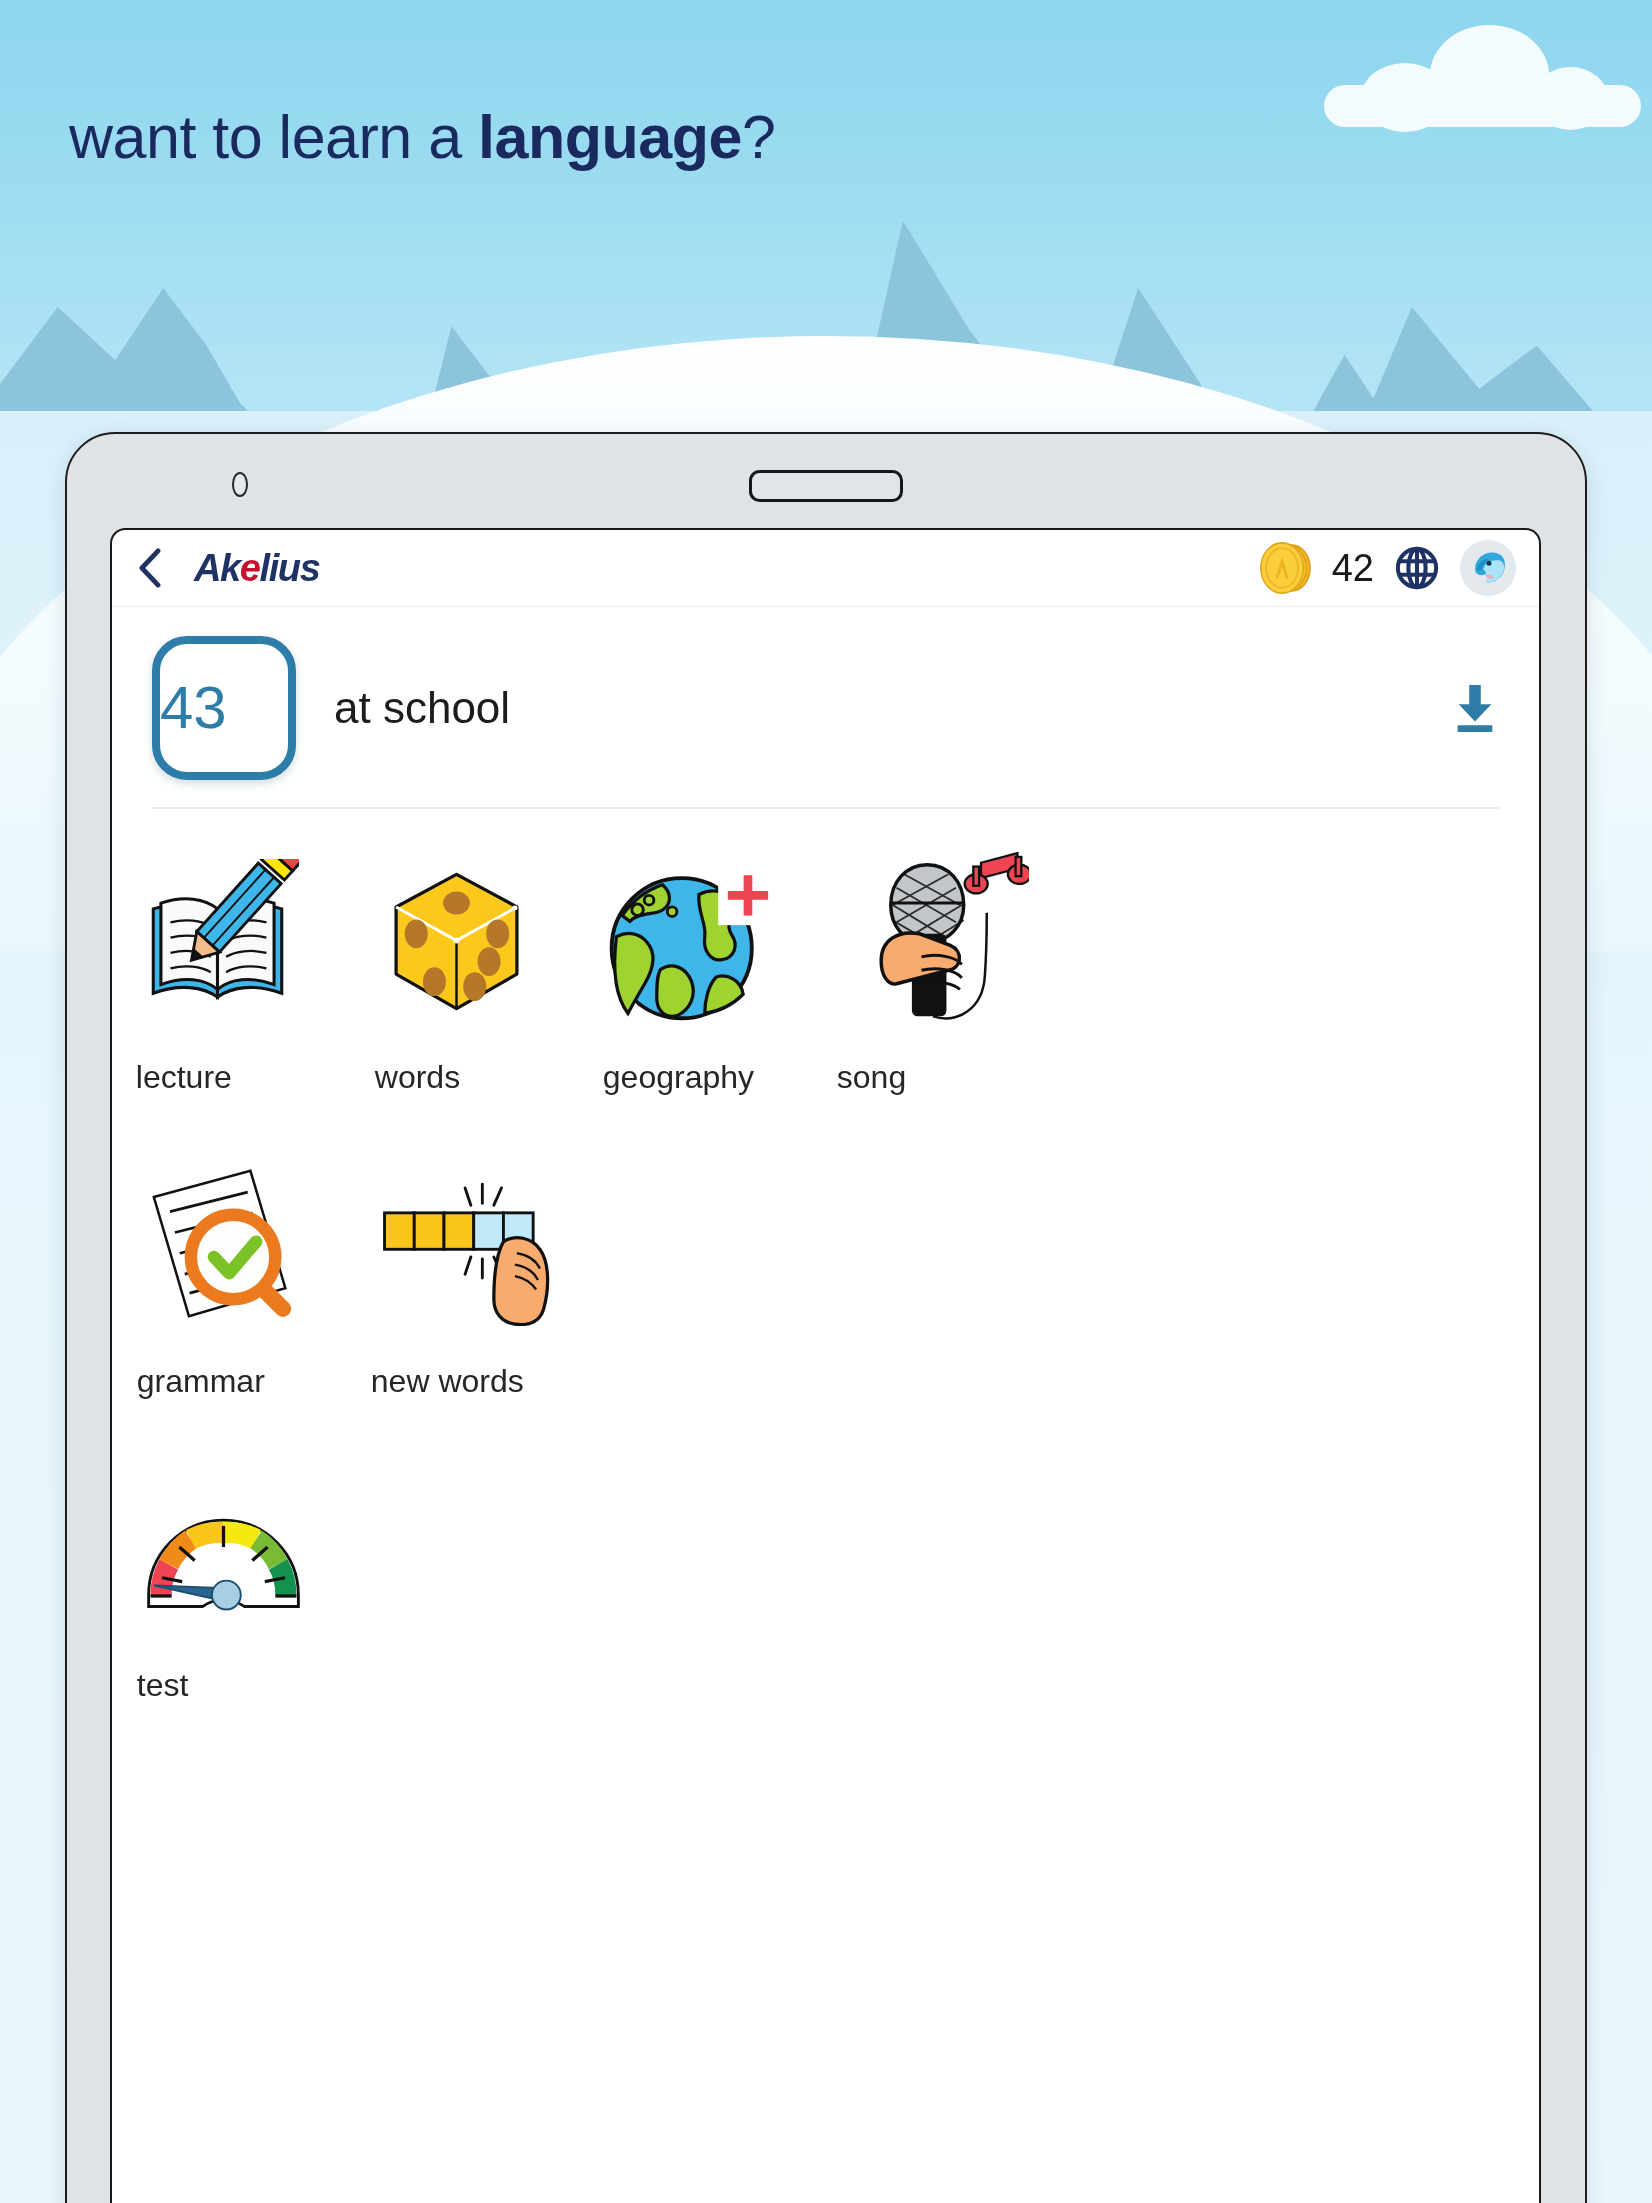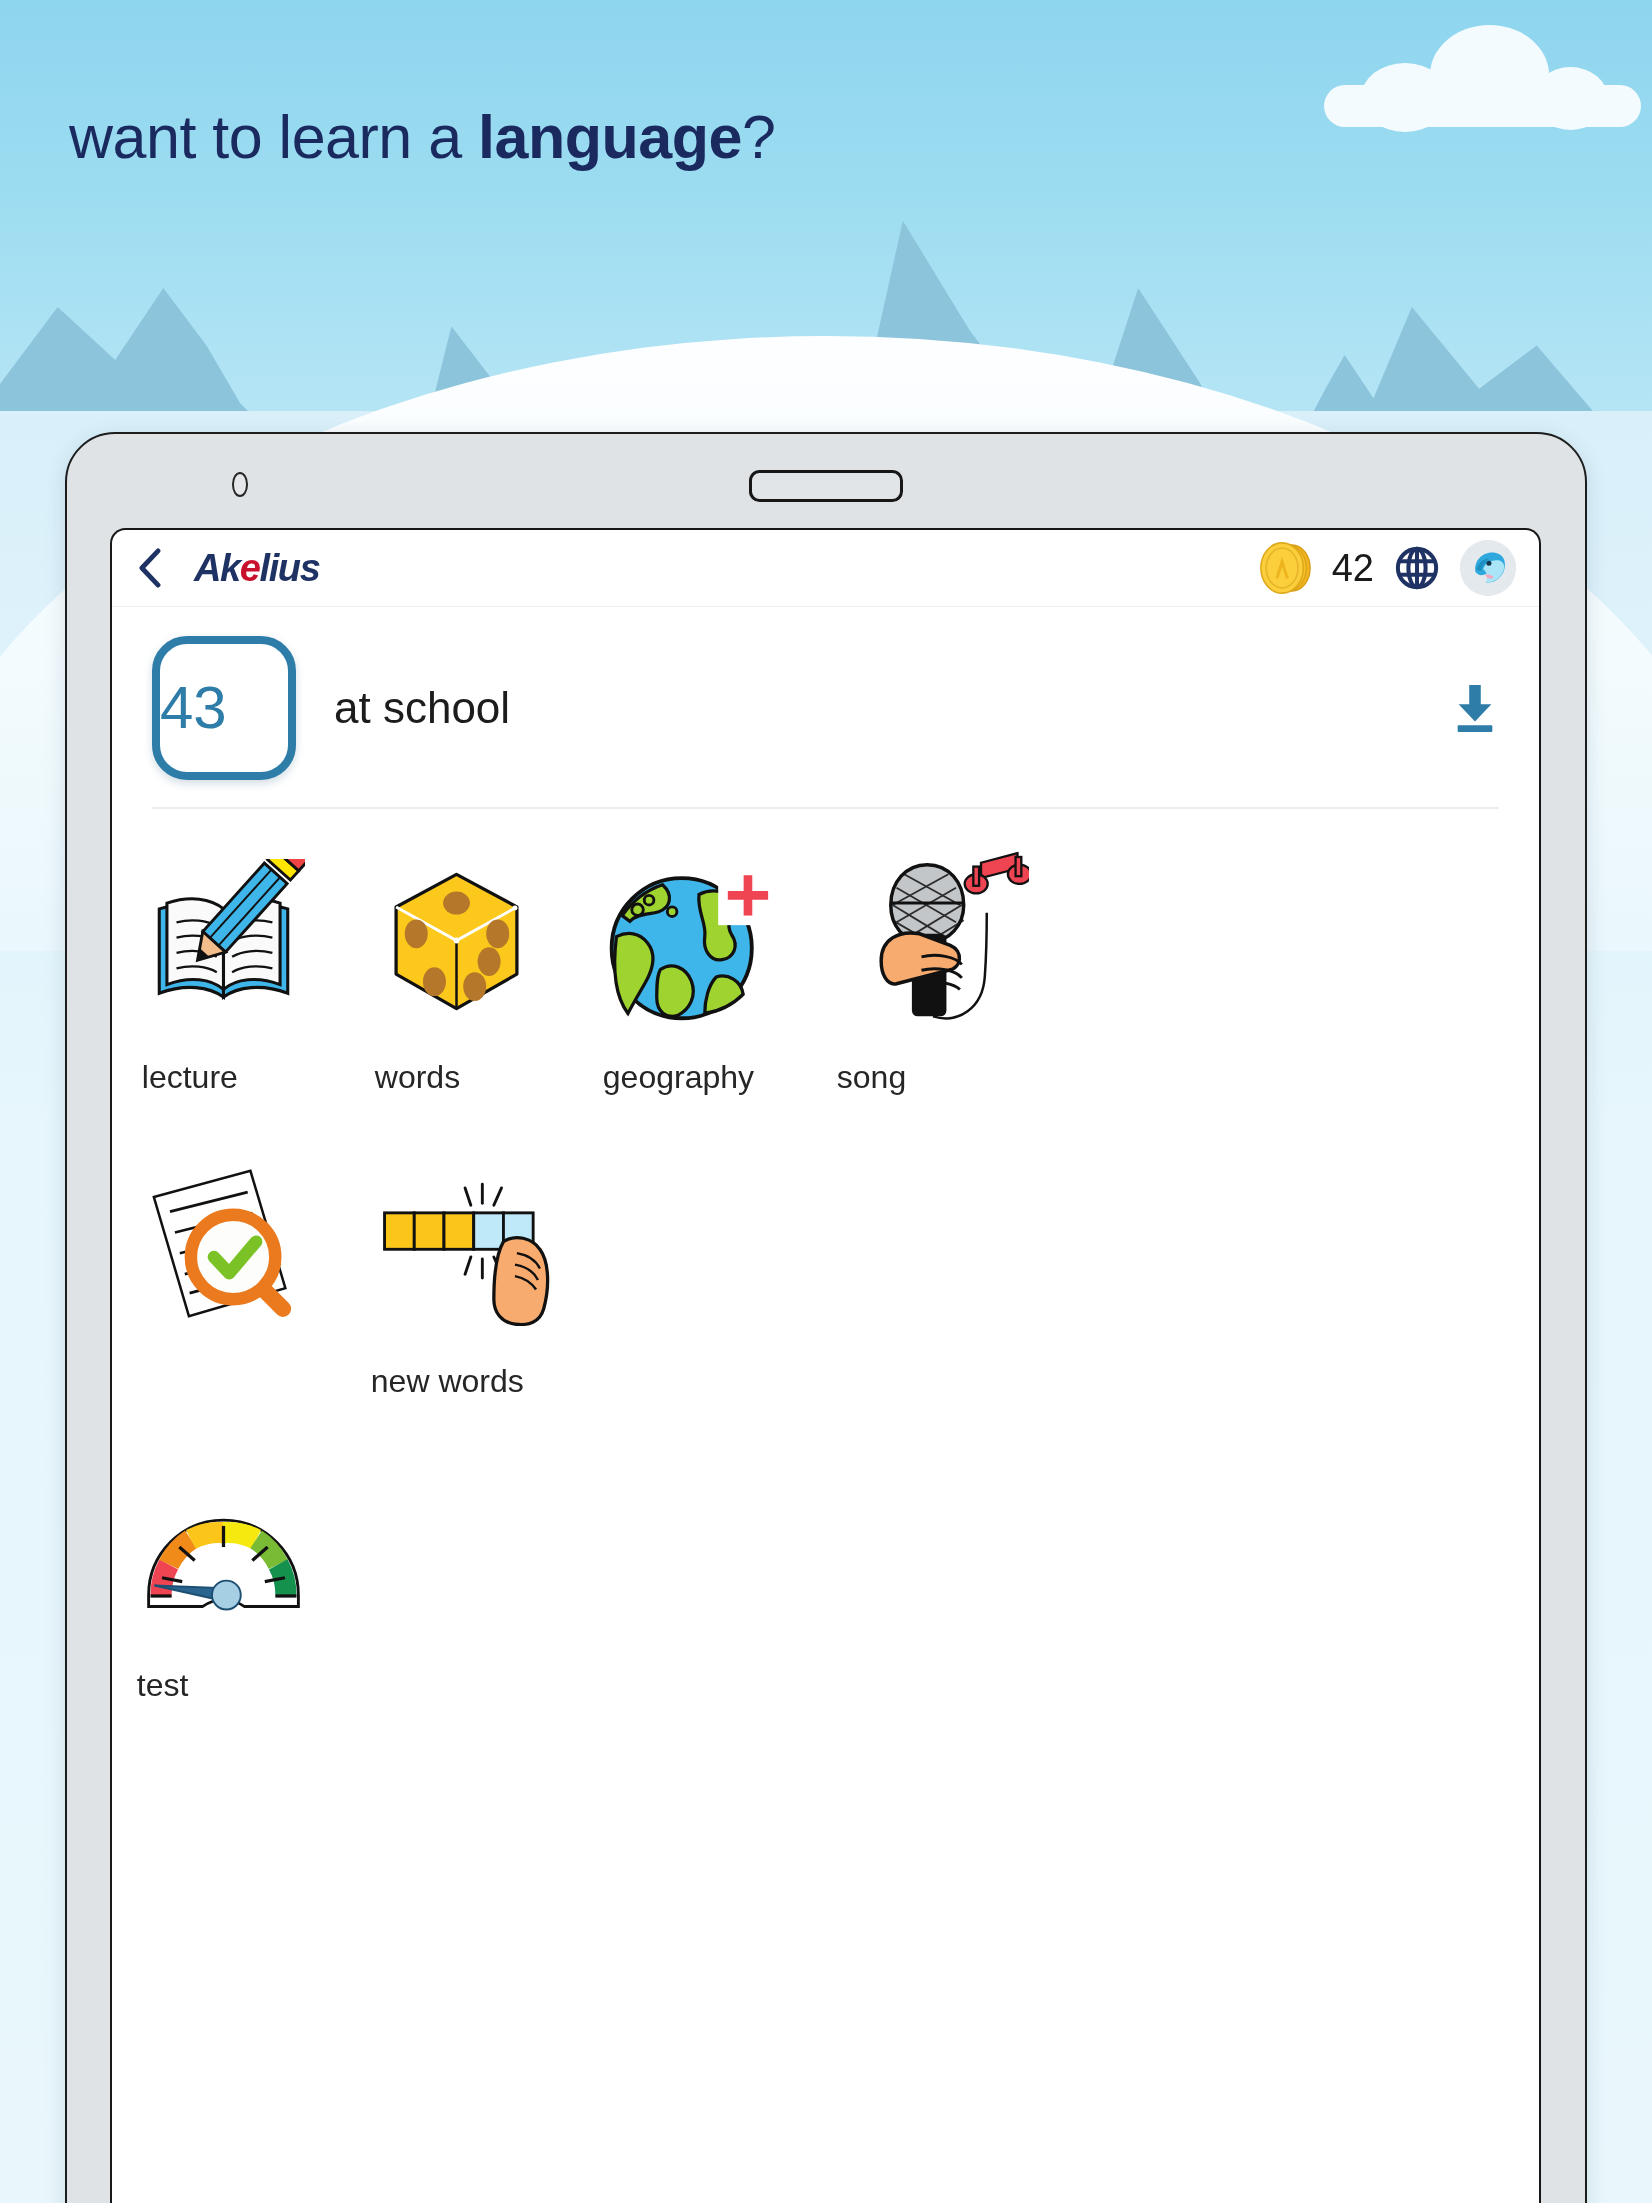--- a/index.html
+++ b/index.html
@@ -84,21 +84,21 @@
 
   
   #activities{padding:35px 0 0 0;}
   .act-row{display:flex;}
   .act-cell{width:234px;box-sizing:border-box;padding-left:21px;}
   .act-icon{height:192px;display:flex;align-items:center;justify-content:flex-start;
     padding-left:3.8px;cursor:pointer;}
   .act-label{font-size:32px;color:#262626;padding:23px 0 52px 3.8px;white-space:nowrap;}
 
   
-  .act-row.row1 .act-cell:nth-child(1){padding-left:26px;}
+  .act-row.row1 .act-cell:nth-child(1){padding-left:20px;}
   .act-row.row1 .act-cell:nth-child(2){padding-left:25px;}
   .act-row.row1 .act-cell:nth-child(3){padding-left:19px;}
   .act-row.row1 .act-cell:nth-child(4){padding-left:19px;}
 </style>
 </head>
 <body>
 
 <div id="scene">
   <div class="sky"></div>
 
@@ -312,20 +312,21 @@
                 <line x1="40" y1="70" x2="122" y2="54"></line>
                 <line x1="44" y1="92" x2="126" y2="76"></line>
                 <line x1="48" y1="114" x2="130" y2="98"></line>
                 <line x1="52" y1="134" x2="100" y2="124"></line>
               </g>
               <line x1="120" y1="120" x2="152" y2="152" stroke="#ea7a1d" stroke-width="17" stroke-linecap="round"></line>
               <circle cx="100" cy="98" r="44" fill="#fdfdfb" stroke="#ea7a1d" stroke-width="13"></circle>
               <path d="M80 98 L96 115 L124 82" fill="none" stroke="#7ac225" stroke-width="13" stroke-linecap="round" stroke-linejoin="round"></path>
             </svg>
           </div>
+          <div class="act-label">grammar</div>
         </div>
 
         <div class="act-cell">
           <div class="act-icon">
             <svg width="192" height="163" viewBox="0 0 200 170">
               <g stroke="#111" stroke-width="3">
                 <rect x="14" y="52" width="31" height="38" fill="#fbc51a"></rect>
                 <rect x="45" y="52" width="31" height="38" fill="#fbc51a"></rect>
                 <rect x="76" y="52" width="31" height="38" fill="#fbc51a"></rect>
                 <rect x="107" y="52" width="31" height="38" fill="#bfe8f8"></rect>

